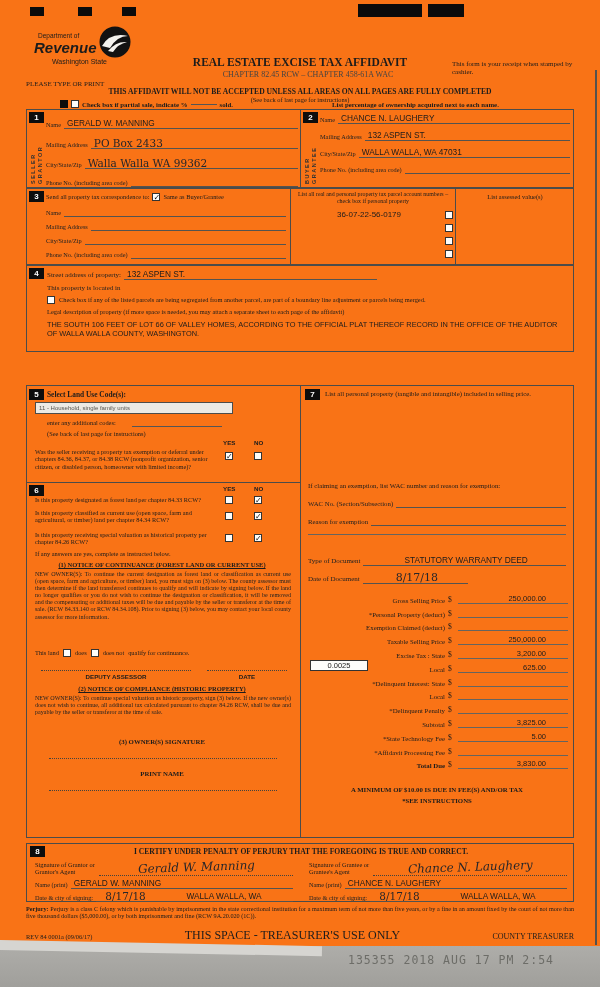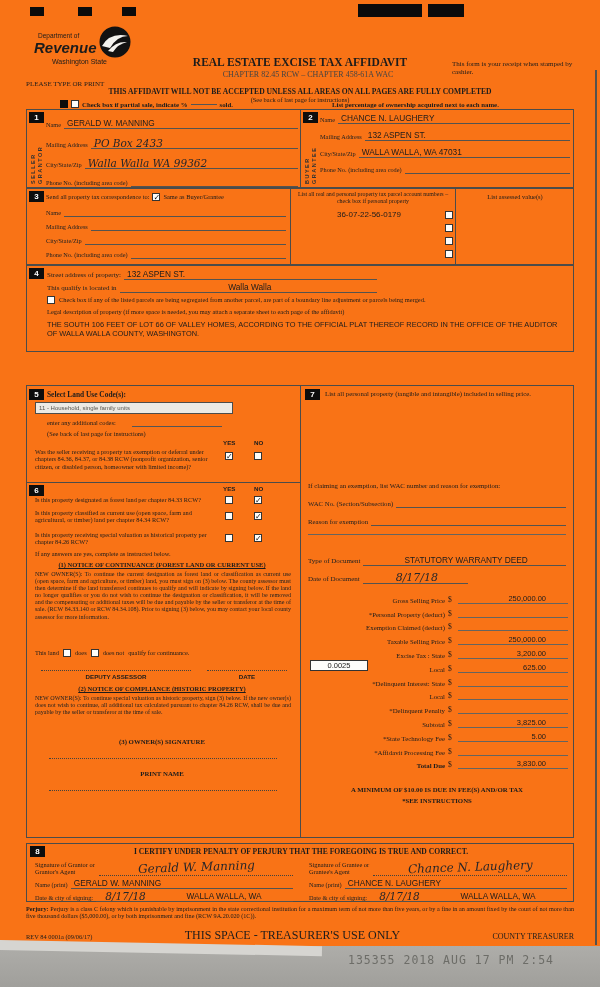--- a/index.html
+++ b/index.html
@@ -32,21 +32,21 @@
     font-size:5.5px; font-weight:bold; letter-spacing:1.5px; color:#333;
     font-family:"Liberation Sans",sans-serif;
   }
   .frow { display:flex; align-items:flex-end; }
   .flabel { font-size:6.3px; white-space:nowrap; padding:0 3px 1px 0; color:#222; }
   .fval {
     flex:1; border-bottom:1px solid #55534f; font-size:8.3px; line-height:10px;
     padding:0 0 0 3px; white-space:nowrap; font-family:"Liberation Sans",sans-serif;
   }
   .hand {
-    font-family:"DejaVu Serif",serif; font-style:italic; font-size:10.5px; color:#26262a;
+    font-family:"DejaVu Serif",serif; font-size:10.5px; color:#26262a;
   }
   .sig {
     font-family:"DejaVu Serif",serif; font-style:italic; font-size:12px; color:#26262a;
     transform:rotate(-2deg); display:inline-block; white-space:nowrap;
   }
   .tiny { font-size:6.4px; line-height:7.6px; }
   .q { font-size:6.3px; line-height:7.4px; }
   .noticebody { font-size:6.05px; line-height:7.1px; text-align:justify; color:#222; }
   .mrow { display:flex; align-items:flex-end; height:13.8px; padding-right:4px; }
   .mlabel { flex:1; text-align:right; font-size:6.8px; padding-right:3px; white-space:nowrap; }
@@ -208,22 +208,21 @@
   </div>
 
   <div class="box" style="left:26px;top:265px;width:548px;height:87px">
     <div class="badge" style="left:2px;top:2px">4</div>
     <div class="abs" style="left:20px;top:2px;width:522px">
       <div class="frow" style="height:12px;width:330px">
         <span class="flabel" style="font-size:7px">Street address of property:</span>
         <span class="fval">132 ASPEN ST.</span>
       </div>
       <div class="frow" style="height:13px;width:330px">
-        <span class="flabel" style="font-size:7px">This qualify is located in</span>
-        <span class="fval" style="text-align:center">Walla Walla</span>
+        <span class="flabel" style="font-size:7px">This property is located in</span>
       </div>
       <div style="display:flex;align-items:center;gap:4px;margin-top:3px">
         <span class="cb"></span>
         <span class="tiny">Check box if any of the listed parcels are being segregated from another parcel, are part of a boundary line adjustment or parcels being merged.</span>
       </div>
       <div class="tiny" style="margin-top:4px">Legal description of property (if more space is needed, you may attach a separate sheet to each page of the affidavit)</div>
       <div class="sans" style="margin-top:4px;font-size:7.4px;line-height:9px;width:520px">THE SOUTH 106 FEET OF LOT 66 OF VALLEY HOMES, ACCORDING TO THE OFFICIAL PLAT THEREOF RECORD IN THE OFFICE OF THE AUDITOR OF WALLA WALLA COUNTY, WASHINGTON.</div>
     </div>
   </div>
 

